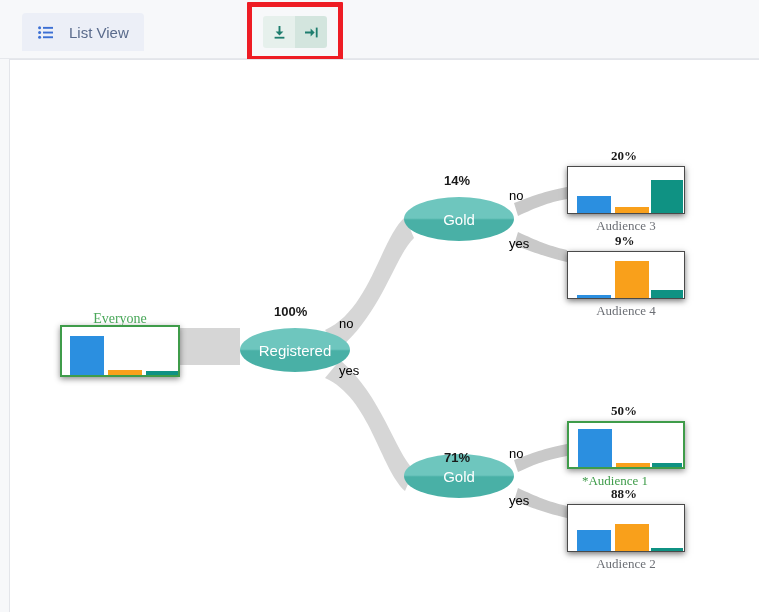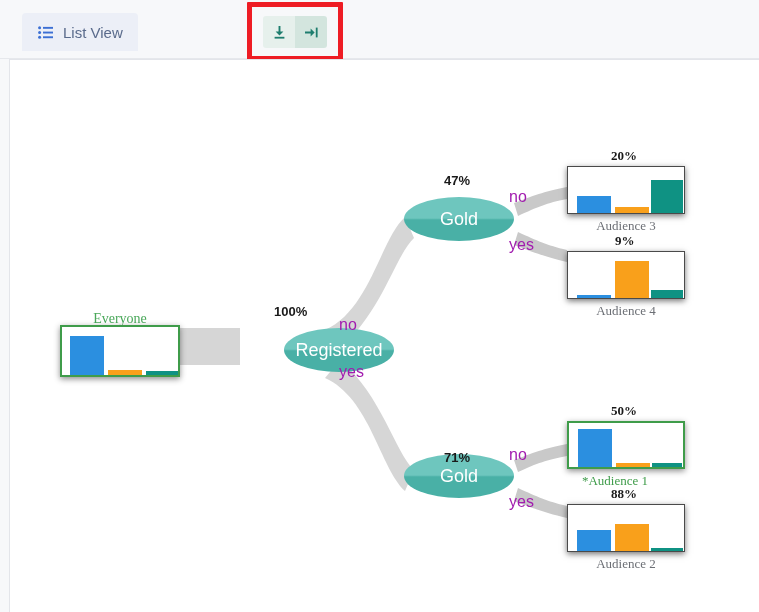--- a/index.html
+++ b/index.html
@@ -12,21 +12,21 @@
   .app{position:relative;width:759px;height:612px;}
 
   
   .toolbar{
     position:absolute;left:0;top:0;width:759px;height:58px;
     background:#f7f8fa;
     border-bottom:1px solid #e6e8ec;
   }
   .tabgroup{position:absolute;left:22px;top:13px;display:flex;align-items:stretch;height:38px;}
   .tab{
-    display:flex;align-items:center;gap:10px;
+    display:flex;align-items:center;gap:16px;
     padding:0 15px;height:38px;
     font-size:15px;color:#5a6b8c;
     background:#eceff7;
     border-radius:4px 4px 0 0;
     cursor:pointer;
     white-space:nowrap;
   }
   .tab.active{background:#dde4f4;color:#4b5e85;}
   .tab-icon{display:inline-flex;align-items:center;justify-content:center;width:16px;height:16px;}
   .tab-icon svg{display:block;}
@@ -59,29 +59,29 @@
   }
   .canvas svg.links{position:absolute;left:0;top:0;width:750px;height:553px;}
 
   
   .node{position:absolute;}
 
   .ellipse-node{
     border-radius:50%;
     background:linear-gradient(180deg,#6ec6be 0%,#6ec6be 48%,#49b0a6 52%,#49b0a6 100%);
     display:flex;align-items:center;justify-content:center;
-    color:#ffffff;font-size:18px;
+    color:#ffffff;font-size:15px;
     cursor:pointer;
   }
   .pct{
     position:absolute;font-size:13px;font-weight:bold;color:#1a1a1a;
     white-space:nowrap;
   }
   .edgelabel{
-    position:absolute;font-size:16px;color:#a21caf;white-space:nowrap;
+    position:absolute;font-size:13px;color:#000000;white-space:nowrap;
   }
 
   .leaf{
     position:absolute;cursor:pointer;font-family:Liberation Serif, serif;
   }
   .leafbox{
     position:relative;background:#ffffff;border:1px solid #4a4a4a;
     box-sizing:border-box;
     box-shadow:0 2px 6px rgba(0,0,0,.55);
     overflow:hidden;
@@ -170,29 +170,29 @@
       <div class="rootlabel" style="top:0;">Everyone</div>
       <div class="leafbox sel" style="margin-top:14px;width:120px;height:52px;">
         <div class="bar" style="left:8px;width:34px;height:82%;background:#2b8fe0;"></div>
         <div class="bar" style="left:46px;width:34px;height:11%;background:#f9a01b;"></div>
         <div class="bar" style="left:84px;width:32px;height:9%;background:#0f9283;"></div>
       </div>
     </div>
 
     <div class="node" style="left:230px;top:268px;width:110px;height:44px;">
       <div class="pct" style="left:34px;top:-24px;">100%</div>
-      <div class="ellipse-node" style="width:110px;height:44px;margin-left:44px;">
+      <div class="ellipse-node" style="width:110px;height:44px;">
         <span>Registered</span>
       </div>
     </div>
     <div class="edgelabel" style="left:329px;top:256px;">no</div>
     <div class="edgelabel" style="left:329px;top:303px;">yes</div>
 
     <div class="node" style="left:394px;top:137px;width:110px;height:44px;">
-      <div class="pct" style="left:40px;top:-24px;">47%</div>
+      <div class="pct" style="left:40px;top:-24px;">14%</div>
       <div class="ellipse-node" style="width:110px;height:44px;">
         <span>Gold</span>
       </div>
     </div>
     <div class="edgelabel" style="left:499px;top:128px;">no</div>
     <div class="edgelabel" style="left:499px;top:176px;">yes</div>
 
     <div class="node" style="left:394px;top:394px;width:110px;height:44px;">
       <div class="pct" style="left:40px;top:-24px;margin-top:20px;">71%</div>
       <div class="ellipse-node" style="width:110px;height:44px;">

